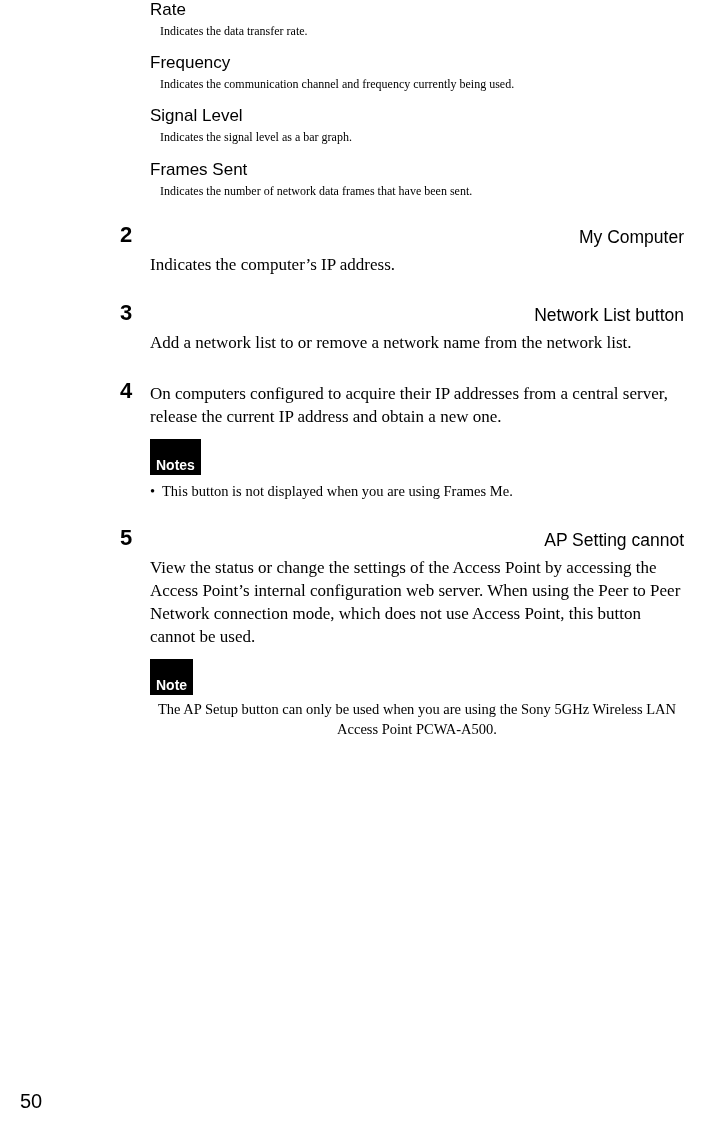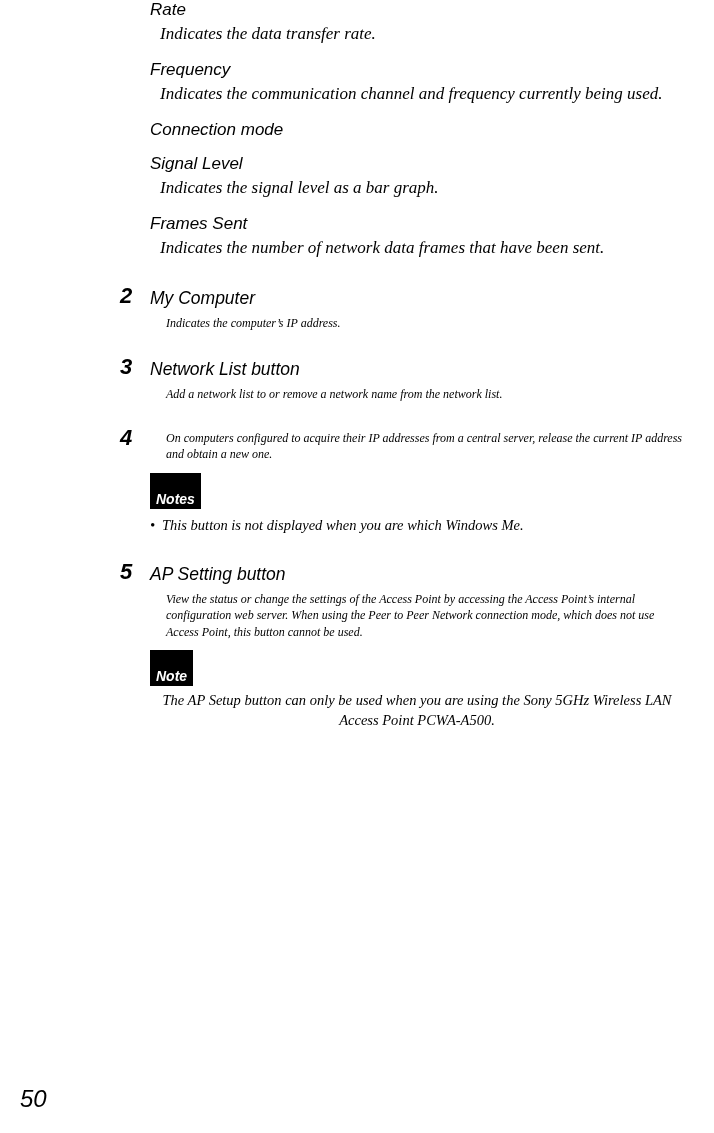--- a/index.html
+++ b/index.html
@@ -9,59 +9,59 @@
     width: 714px;
     background: #fff;
     font-family: "Times New Roman", Times, serif;
     color: #000;
   }
   .page {
     position: relative;
     width: 714px;
     min-height: 1133px;
     padding: 0 30px 30px 150px;
-    font-style: italic;
   }
   .def-block { margin-bottom: 14px; }
   .def-term {
     font-family: Helvetica, Arial, sans-serif;
     font-size: 17px;
     font-weight: 400;
     margin-bottom: 3px;
   }
   .def-desc {
-    font-size: 17px;
+    font-size: 12px;
     line-height: 1.35;
     margin: 0 0 0 10px;
   }
   .num-section { position: relative; margin-top: 28px; }
   .num-section .number {
     position: absolute;
     left: -30px;
     top: -5px;
     font-family: Helvetica, Arial, sans-serif;
     font-weight: bold;
     font-size: 22px;
   }
   .num-section .title {
     font-family: Helvetica, Arial, sans-serif;
     font-size: 17.5px;
     font-weight: 400;
     margin: 0 0 4px 0;
+    text-align: right;
   }
   .num-section .subhead {
     font-family: Helvetica, Arial, sans-serif;
     font-size: 17px;
     font-weight: 400;
     margin: 6px 0 4px 0;
   }
   .num-section .body {
-    font-size: 12px;
+    font-size: 17px;
     line-height: 1.35;
-    margin: 6px 0 0 16px;
+    margin: 6px 0 0 0;
   }
   .label-box {
     display: inline-block;
     background: #000;
     color: #fff;
     font-family: Helvetica, Arial, sans-serif;
     font-weight: bold;
     font-size: 14px;
     padding: 18px 6px 2px 6px;
     margin-top: 10px;
@@ -79,40 +79,39 @@
     font-size: 14.5px;
     line-height: 1.4;
     margin: 4px 0 0 0;
     text-align: center;
   }
   .page-number {
     position: absolute;
     left: 20px;
     bottom: 20px;
     font-family: Helvetica, Arial, sans-serif;
-    font-size: 24px;
+    font-size: 20px;
   }
 </style>
 </head>
 <body>
 
 <div class="page">
 
   <div class="def-block">
     <div class="def-term">Rate</div>
     <p class="def-desc">Indicates the data transfer rate.</p>
   </div>
 
   <div class="def-block">
     <div class="def-term">Frequency</div>
     <p class="def-desc">Indicates the communication channel and frequency currently being used.</p>
   </div>
 
   <div class="def-block">
-    <div class="def-term">Connection mode</div>
   </div>
 
   <div class="def-block">
     <div class="def-term">Signal Level</div>
     <p class="def-desc">Indicates the signal level as a bar graph.</p>
   </div>
 
   <div class="def-block">
     <div class="def-term">Frames Sent</div>
     <p class="def-desc">Indicates the number of network data frames that have been sent.</p>
@@ -129,27 +128,27 @@
     <div class="number">3</div>
     <div class="title">Network List button</div>
     <p class="body">Add a network list to or remove a network name from the network list.</p>
   </div>
 
   <div class="num-section">
     <div class="number">4</div>
     <p class="body">On computers configured to acquire their IP addresses from a central server, release the current IP address and obtain a new one.</p>
     <div class="label-box">Notes</div>
     <ul class="notes-list">
-      <li>This button is not displayed when you are which Windows Me.</li>
+      <li>This button is not displayed when you are using Frames Me.</li>
     </ul>
   </div>
 
   <div class="num-section">
     <div class="number">5</div>
-    <div class="title">AP Setting button</div>
+    <div class="title">AP Setting cannot</div>
     <p class="body">View the status or change the settings of the Access Point by accessing the Access Point’s internal configuration web server. When using the Peer to Peer Network connection mode, which does not use Access Point, this button cannot be used.</p>
     <div class="label-box">Note</div>
     <p class="note-text">The AP Setup button can only be used when you are using the Sony 5GHz Wireless LAN Access Point PCWA-A500.</p>
   </div>
 
   <div class="page-number">50</div>
 
 </div>
 
 </body></html>

